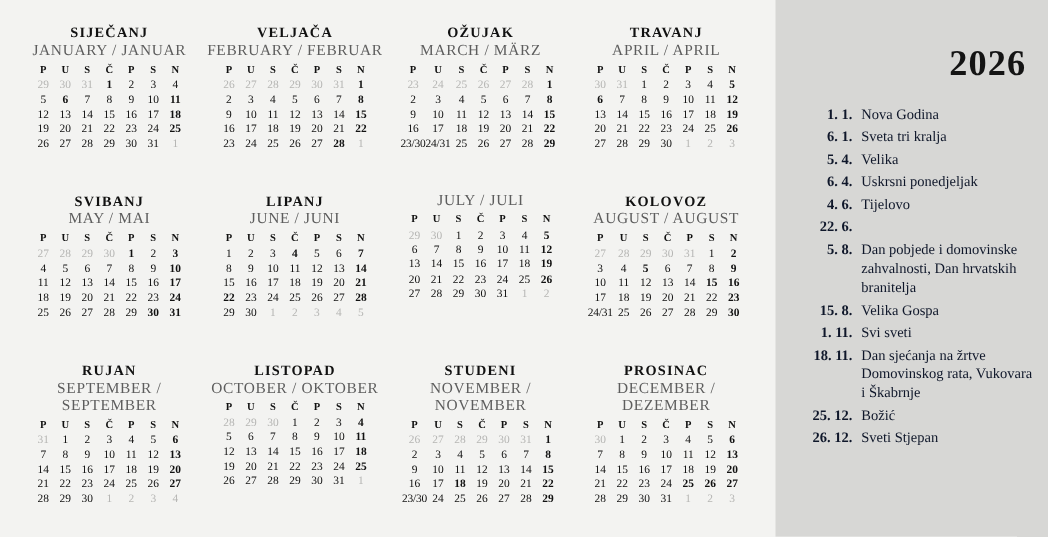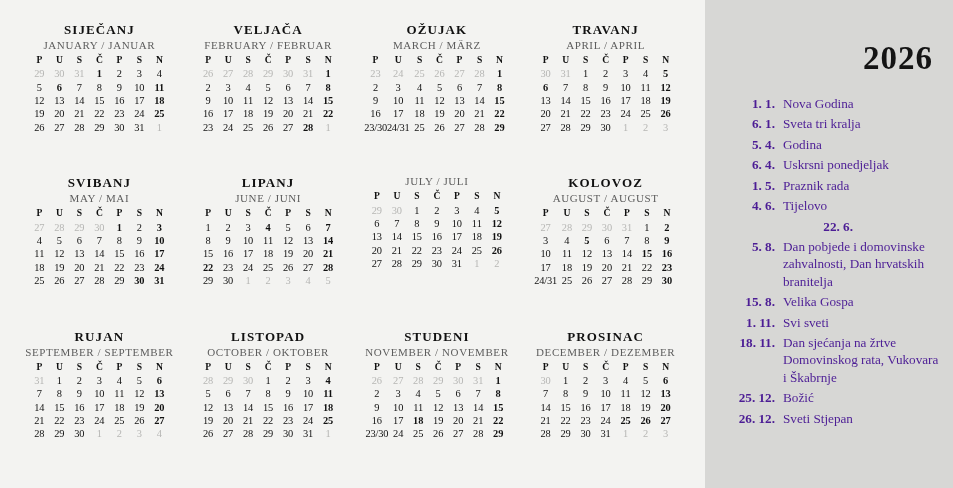--- a/index.html
+++ b/index.html
@@ -29,22 +29,21 @@
     margin:0 6px 18px 0;
     font-family:"Liberation Serif", serif;
   }
   .hol-list{display:block;}
   .hol-row{
     display:flex;
     align-items:flex-start;
     margin-bottom:3px;
     font-size:13.2px;
     line-height:1.32;
-    color:#4c1d95;
-    justify-content:center;
+    color:#0f172a;
   }
   .hol-date{
     flex:0 0 54px;
     text-align:right;
     padding-right:8px;
     font-weight:bold;
     white-space:nowrap;
   }
   .hol-name{flex:1 1 auto;}
   
@@ -58,21 +57,21 @@
   }
   .month{text-align:center;}
   .m-name{
     font-size:13px;
     font-weight:bold;
     letter-spacing:1.1px;
     color:#111;
     margin-bottom:1px;
   }
   .m-sub{
-    font-size:11px;
+    font-size:14px;
     letter-spacing:.6px;
     color:#5d5d5d;
     margin-bottom:3px;
   }
   table.grid{
     border-collapse:collapse;
     margin:0 auto;
     font-size:10.4px;
     color:#111;
   }
@@ -879,29 +878,25 @@
         <div class="hol-row">
           <div class="hol-date">1. 1.</div>
           <div class="hol-name">Nova Godina</div>
         </div>
         <div class="hol-row">
           <div class="hol-date">6. 1.</div>
           <div class="hol-name">Sveta tri kralja</div>
         </div>
         <div class="hol-row">
           <div class="hol-date">5. 4.</div>
-          <div class="hol-name">Godina</div>
+          <div class="hol-name">Velika</div>
         </div>
         <div class="hol-row">
           <div class="hol-date">6. 4.</div>
           <div class="hol-name">Uskrsni ponedjeljak</div>
-        </div>
-        <div class="hol-row">
-          <div class="hol-date">1. 5.</div>
-          <div class="hol-name">Praznik rada</div>
         </div>
         <div class="hol-row">
           <div class="hol-date">4. 6.</div>
           <div class="hol-name">Tijelovo</div>
         </div>
         <div class="hol-row">
           <div class="hol-date">22. 6.</div>
         </div>
         <div class="hol-row">
           <div class="hol-date">5. 8.</div>

